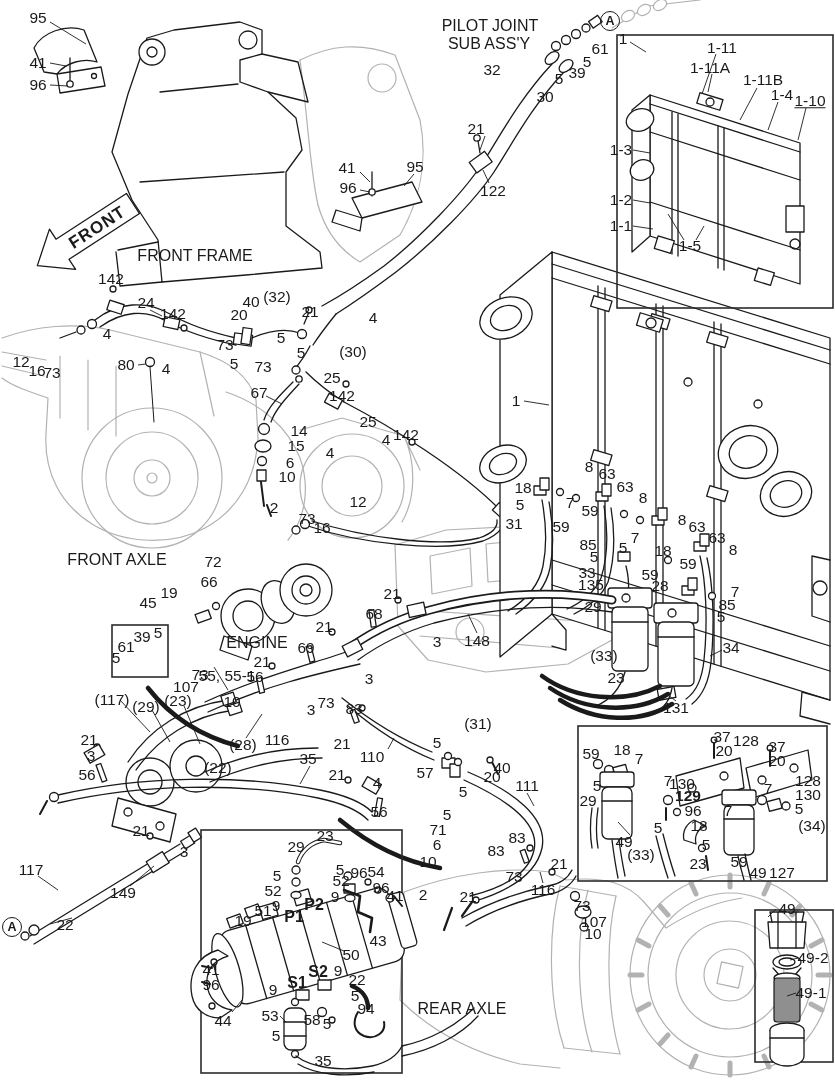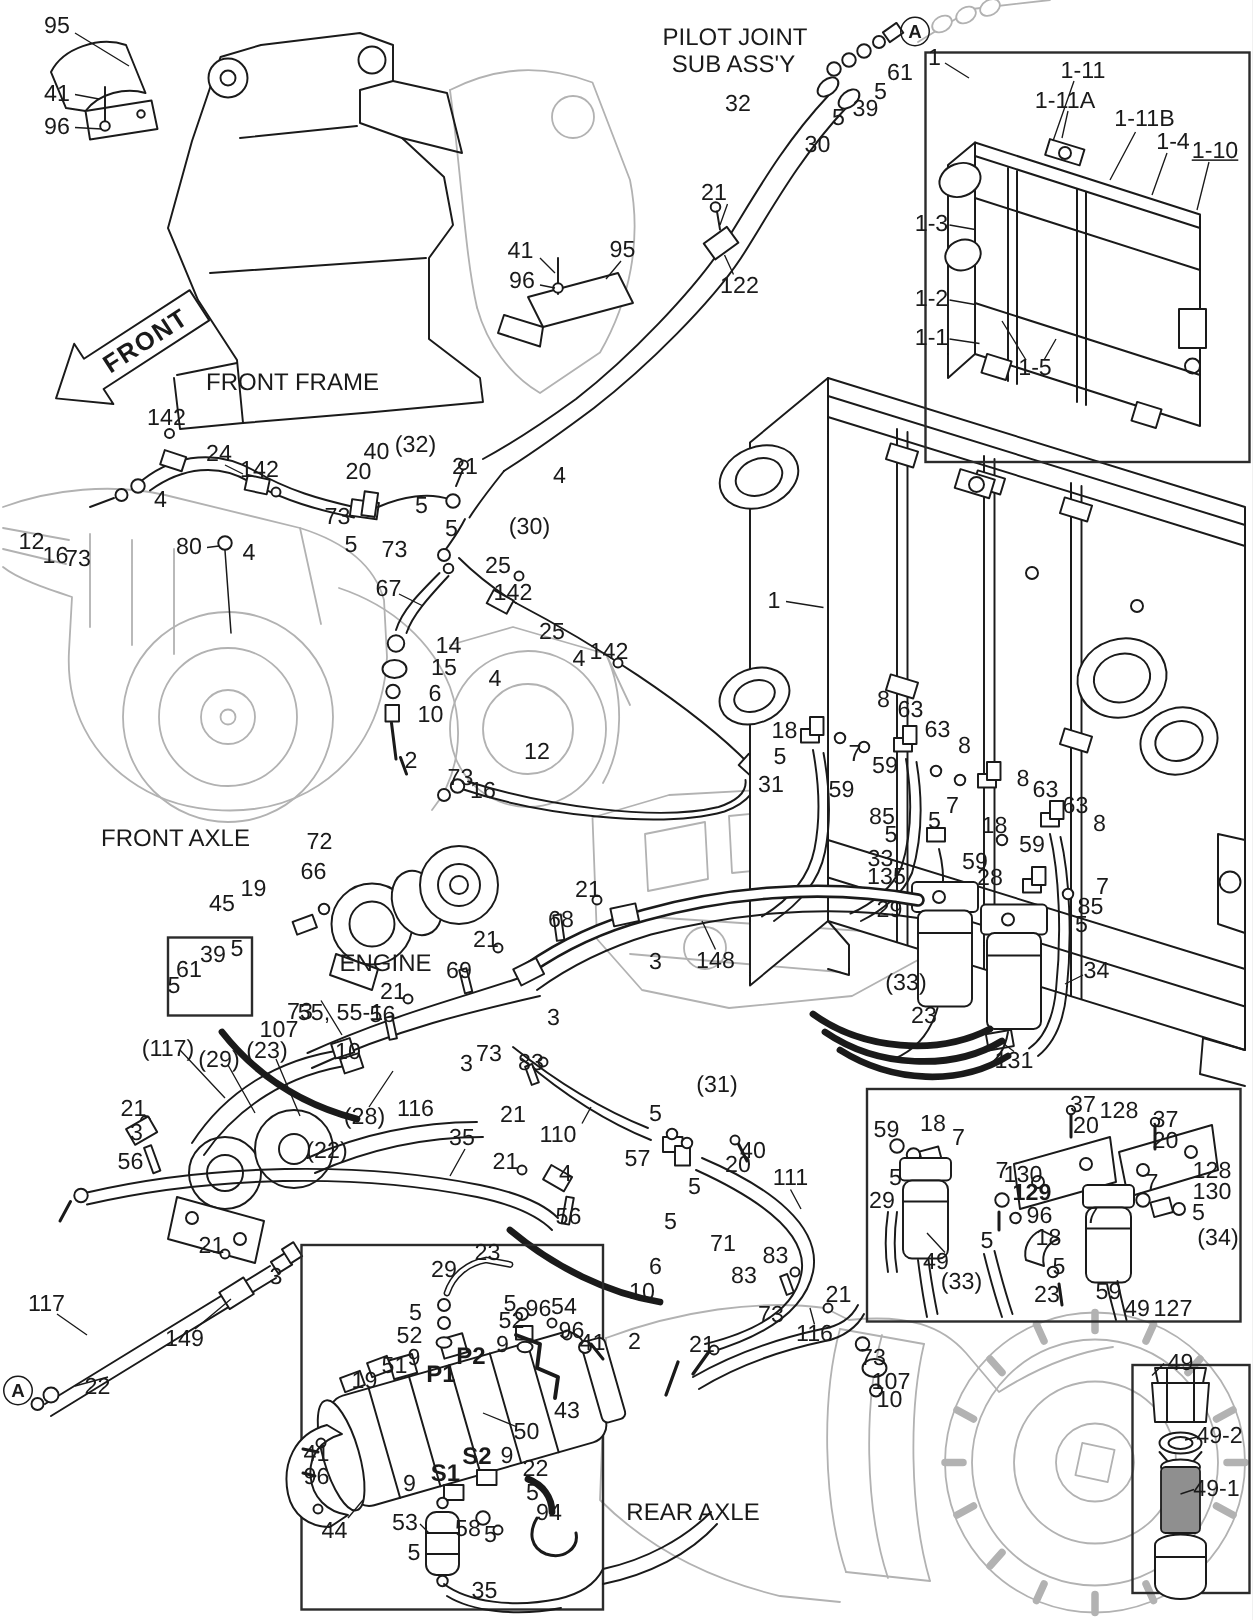--- a/index.html
+++ b/index.html
@@ -591,21 +591,21 @@
       <div class="lbl" style="left: 369px; top: 679px;">3</div>
       <div class="lbl" style="left: 372px; top: 757px;">110</div>
       <div class="lbl" style="left: 478px; top: 724px;">(31)</div>
       <div class="lbl" style="left: 437px; top: 743px;">5</div>
       <div class="lbl" style="left: 425px; top: 773px;">57</div>
       <div class="lbl" style="left: 502px; top: 768px;">40</div>
       <div class="lbl" style="left: 492px; top: 777px;">20</div>
       <div class="lbl" style="left: 463px; top: 792px;">5</div>
       <div class="lbl" style="left: 527px; top: 786px;">111</div>
       <div class="lbl" style="left: 447px; top: 815px;">5</div>
-      <div class="lbl" style="left: 438px; top: 830px; margin-left: 44px;">71</div>
+      <div class="lbl" style="left: 438px; top: 830px;">71</div>
       <div class="lbl" style="left: 437px; top: 845px;">6</div>
       <div class="lbl" style="left: 428px; top: 862px;">10</div>
       <div class="lbl" style="left: 517px; top: 838px;">83</div>
       <div class="lbl" style="left: 496px; top: 851px;">83</div>
       <div class="lbl" style="left: 559px; top: 864px;">21</div>
       <div class="lbl" style="left: 514px; top: 877px;">73</div>
       <div class="lbl" style="left: 543px; top: 890px;">116</div>
       <div class="lbl" style="left: 423px; top: 895px;">2</div>
       <div class="lbl" style="left: 468px; top: 897px;">21</div>
       <div class="lbl" style="left: 308px; top: 759px;">35</div>

